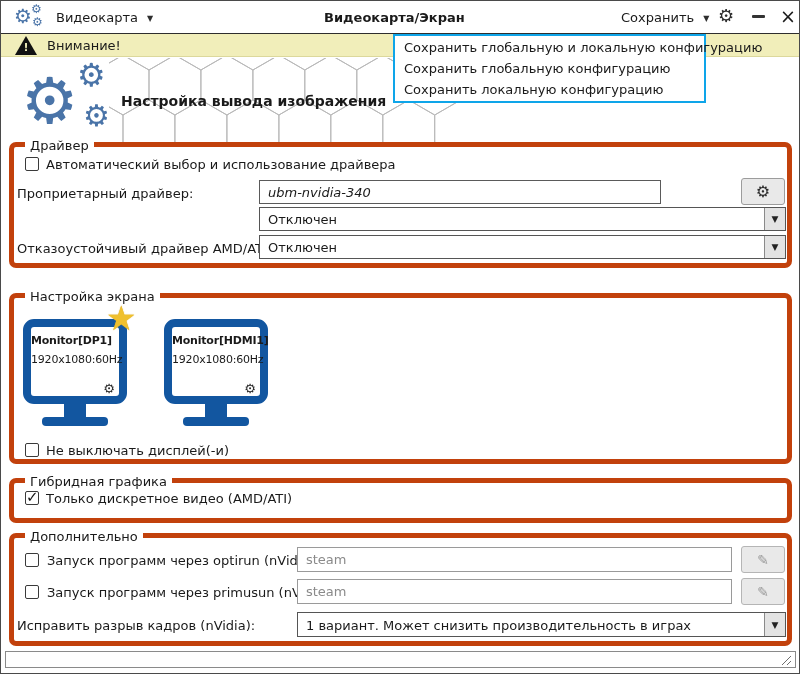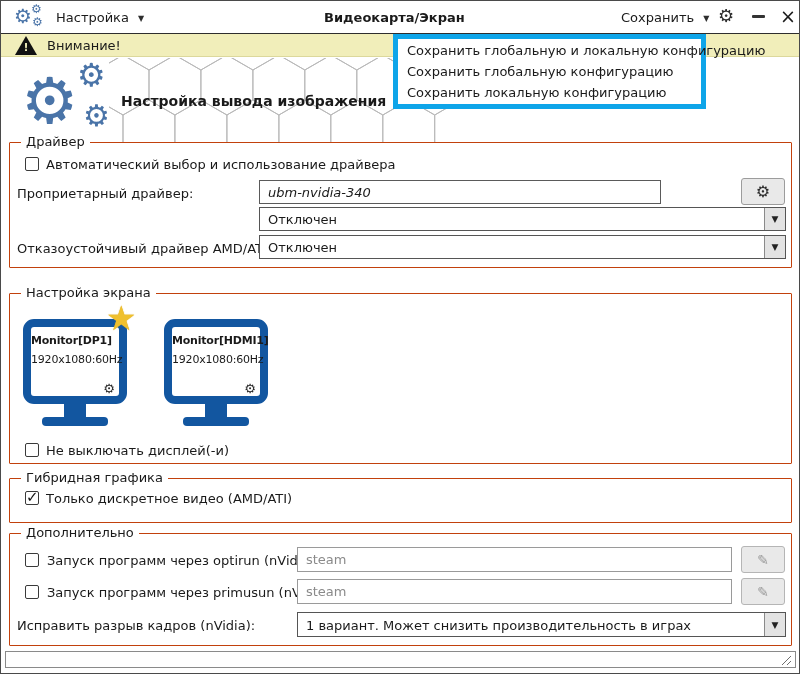--- a/index.html
+++ b/index.html
@@ -18,31 +18,31 @@
   .closex{font-size:19px;color:#1a1a1a;line-height:1}
   .bluegear{color:#4a74a8}
 
   
   .warnbar{position:absolute;left:0;top:33px;width:100%;height:23px;background:#f1eeba;border-bottom:1px solid #dcd89c;display:flex;align-items:center;padding-left:14px;gap:10px}
   .warn-tri{position:relative;width:22px;height:19px}
   .warn-tri .tri{position:absolute;left:0;top:0;width:0;height:0;border-left:11px solid transparent;border-right:11px solid transparent;border-bottom:19px solid #121212}
   .warn-tri .excl{position:absolute;left:0;top:5px;width:22px;text-align:center;color:#f1eeba;font-size:11px;font-weight:bold}
 
   
-  .menu{position:absolute;left:392px;top:33px;width:313px;background:#fff;border:5px solid #0ea5e9;z-index:30;padding:1px 0}
+  .menu{position:absolute;left:392px;top:33px;width:313px;background:#fff;border:2px solid #0ea5e9;z-index:30;padding:1px 0}
   .mitem{height:21px;line-height:21px;padding-left:9px;cursor:pointer;white-space:nowrap}
 
   
   .hexes{position:absolute;left:108px;top:57px;z-index:0}
   .logo-big{position:absolute;left:20px;top:58px;width:110px;height:84px;z-index:1}
   .logo-big .G{position:absolute;color:#4a74a8;line-height:1}
   .htitle{position:absolute;left:120px;top:92px;font-size:14px;font-weight:600;z-index:1}
 
   
-  .group{position:absolute;left:8px;width:783px;border:1px solid #c2410c;border-radius:1px;background:transparent}
+  .group{position:absolute;left:8px;width:783px;border:5px solid #c2410c;border-radius:7px;background:transparent}
   .legend{position:absolute;top:-9px;left:11px;background:#fff;padding:0 5px;font-size:13px}
 
   
   .checkbox{position:absolute;width:14px;height:14px;border:1.5px solid #3a3a3a;border-radius:2px;background:#fff;cursor:pointer}
   .checkbox.checked::after{content:"✓";position:absolute;left:0;top:-4px;font-size:15px;font-weight:bold;color:#141414}
   .lbl{position:absolute;white-space:nowrap}
   .tinput{position:absolute;border:1px solid #5a5a5a;background:#fff;font-family:"DejaVu Sans",sans-serif;font-size:13px;padding:0 8px;color:#1a1a1a}
   .tinput:disabled{border:1px solid #9a9a9a;background:#fff;color:#8a8a8a}
   .tinput::placeholder{color:#8a8a8a}
   .combo{position:absolute;border:1px solid #555;background:#fff;cursor:pointer}
@@ -70,21 +70,21 @@
 
 <div class="window">
 
   <div class="topbar">
     <span class="abs" style="left:13px;top:3px;width:34px;height:27px">
       <span class="abs bluegear" style="left:0;top:2px;font-size:20px;line-height:1">⚙</span>
       <span class="abs bluegear" style="left:17px;top:-1px;font-size:12px;line-height:1">⚙</span>
       <span class="abs bluegear" style="left:18px;top:12px;font-size:12px;line-height:1">⚙</span>
     </span>
     <div class="menubtn" style="left:55px">
-      <span>Настройка</span>
+      <span>Видеокарта</span>
       <span class="arr">▼</span>
     </div>
     <div class="wintitle">Видеокарта/Экран</div>
     <div class="menubtn" style="left:620px">
       <span>Сохранить</span>
       <span class="arr">▼</span>
     </div>
     <span class="abs gear" style="left:717px;top:6px;font-size:18px;line-height:1;cursor:pointer">⚙</span>
     <span class="abs" style="left:751px;top:14px;cursor:pointer">
         <span class="minbar"></span>

